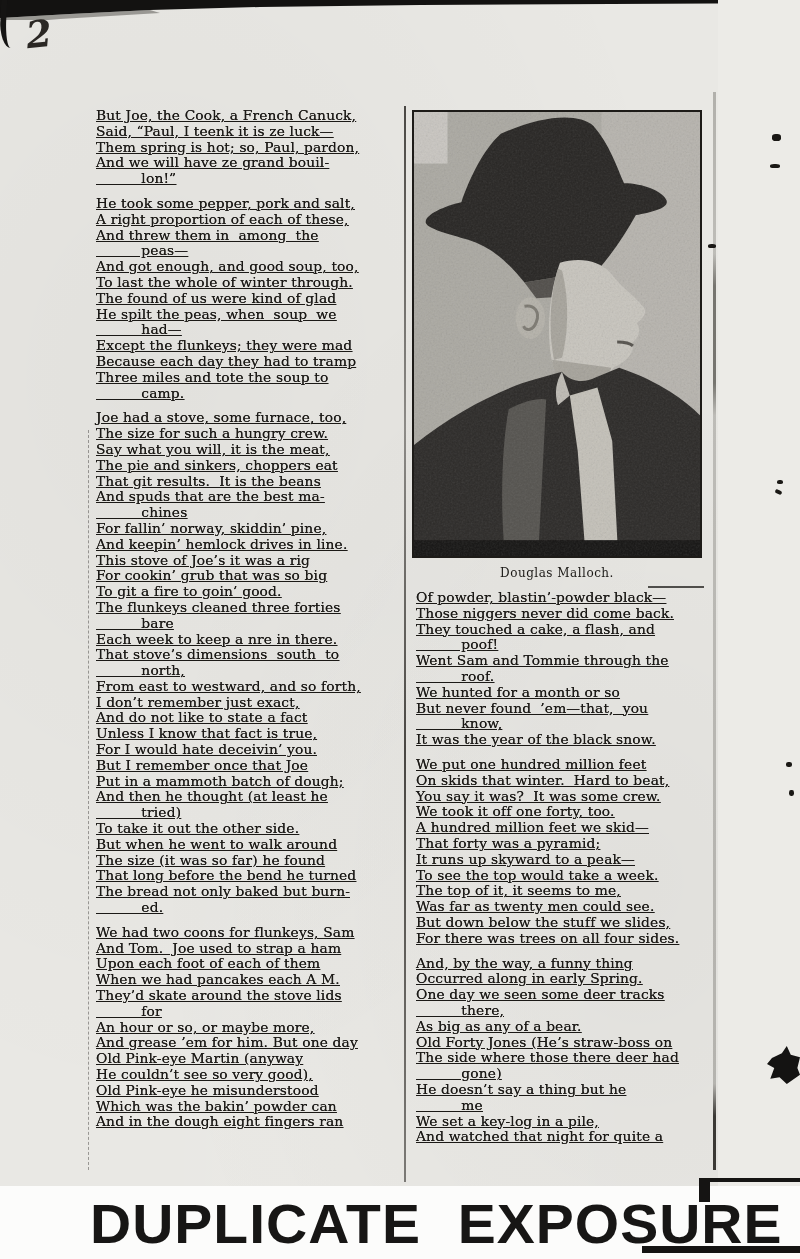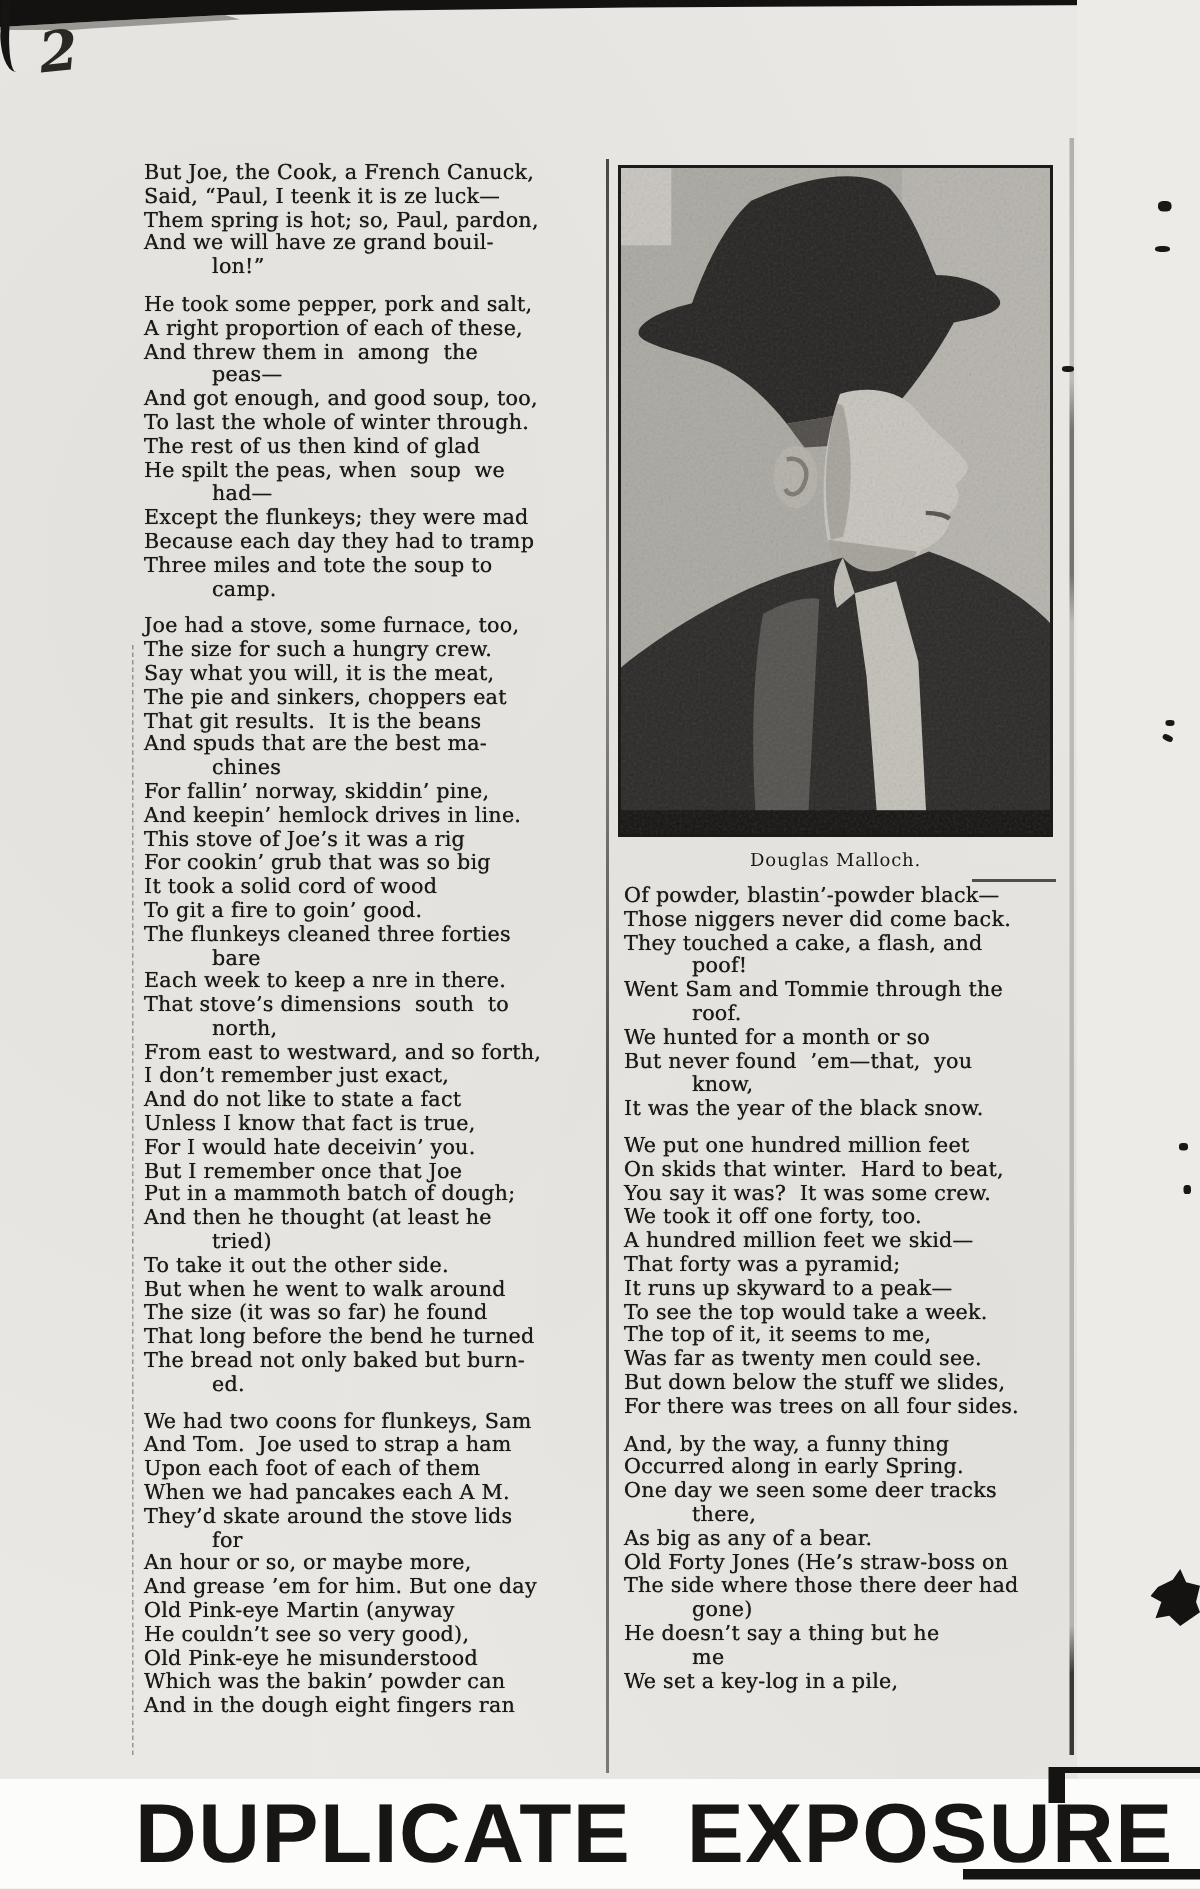--- a/index.html
+++ b/index.html
@@ -16,21 +16,21 @@
       radial-gradient(ellipse at 20% 30%, rgba(0,0,0,0.03), transparent 60%),
       radial-gradient(ellipse at 80% 70%, rgba(0,0,0,0.035), transparent 55%),
       radial-gradient(ellipse at 50% 95%, rgba(255,255,255,0.05), transparent 60%);
   }
   .right-margin{position:absolute;left:718px;top:0;width:82px;height:1188px;background:#ecebe7;}
   .top-tear{position:absolute;left:0;top:0;width:800px;height:20px;}
   .handwritten{
     position:absolute;left:26px;top:12px;font-size:37px;font-style:italic;font-weight:bold;
     transform:rotate(-6deg);color:#2a2724;
   }
-  .col{position:absolute;}
+  .col{position:absolute;text-decoration:underline;}
   .col-left{left:96px;top:108px;width:312px;}
   .col-right{left:416px;top:590px;width:298px;}
   .line{
     font-size:13.8px;line-height:15.8px;white-space:pre;letter-spacing:0.15px;
     text-shadow:0 0 0.45px rgba(20,18,15,0.85);
   }
   .line:empty{height:9px;}
   .col-divider{
     position:absolute;left:404px;top:106px;width:2px;height:1076px;
     background:linear-gradient(to bottom, rgba(35,32,28,0.8), rgba(35,32,28,0.45) 30%, rgba(35,32,28,0.8) 60%, rgba(35,32,28,0.55));
@@ -107,40 +107,39 @@
       <div class="line">Them spring is hot; so, Paul, pardon,</div>
       <div class="line">And we will have ze grand bouil-</div>
       <div class="line">          lon!”</div>
       <div class="line"></div>
       <div class="line">He took some pepper, pork and salt,</div>
       <div class="line">A right proportion of each of these,</div>
       <div class="line">And threw them in  among  the</div>
       <div class="line">          peas—</div>
       <div class="line">And got enough, and good soup, too,</div>
       <div class="line">To last the whole of winter through.</div>
-      <div class="line">The rest of us then kind of glad</div>
+      <div class="line">The found of us were kind of glad</div>
       <div class="line">He spilt the peas, when  soup  we</div>
       <div class="line">          had—</div>
       <div class="line">Except the flunkeys; they were mad</div>
       <div class="line">Because each day they had to tramp</div>
       <div class="line">Three miles and tote the soup to</div>
       <div class="line">          camp.</div>
       <div class="line"></div>
       <div class="line">Joe had a stove, some furnace, too,</div>
       <div class="line">The size for such a hungry crew.</div>
       <div class="line">Say what you will, it is the meat,</div>
       <div class="line">The pie and sinkers, choppers eat</div>
       <div class="line">That git results.  It is the beans</div>
       <div class="line">And spuds that are the best ma-</div>
       <div class="line">          chines</div>
       <div class="line">For fallin’ norway, skiddin’ pine,</div>
       <div class="line">And keepin’ hemlock drives in line.</div>
       <div class="line">This stove of Joe’s it was a rig</div>
       <div class="line">For cookin’ grub that was so big</div>
-      <div class="line">It took a solid cord of wood</div>
       <div class="line">To git a fire to goin’ good.</div>
       <div class="line">The flunkeys cleaned three forties</div>
       <div class="line">          bare</div>
       <div class="line">Each week to keep a nre in there.</div>
       <div class="line">That stove’s dimensions  south  to</div>
       <div class="line">          north,</div>
       <div class="line">From east to westward, and so forth,</div>
       <div class="line">I don’t remember just exact,</div>
       <div class="line">And do not like to state a fact</div>
       <div class="line">Unless I know that fact is true,</div>
@@ -247,20 +246,21 @@
       <div class="line">Occurred along in early Spring.</div>
       <div class="line">One day we seen some deer tracks</div>
       <div class="line">          there,</div>
       <div class="line">As big as any of a bear.</div>
       <div class="line">Old Forty Jones (He’s straw-boss on</div>
       <div class="line">The side where those there deer had</div>
       <div class="line">          gone)</div>
       <div class="line">He doesn’t say a thing but he</div>
       <div class="line">          me</div>
       <div class="line">We set a key-log in a pile,</div>
+      <div class="line">And watched that night for quite a</div>
     </div>
 
   <div class="ink-blob"></div>
   <div class="speck sp1"></div>
   <div class="speck sp2"></div>
   <div class="speck sp3"></div>
   <div class="speck sp4"></div>
   <div class="speck sp5"></div>
   <div class="speck sp6"></div>
   <div class="speck sp7"></div>

